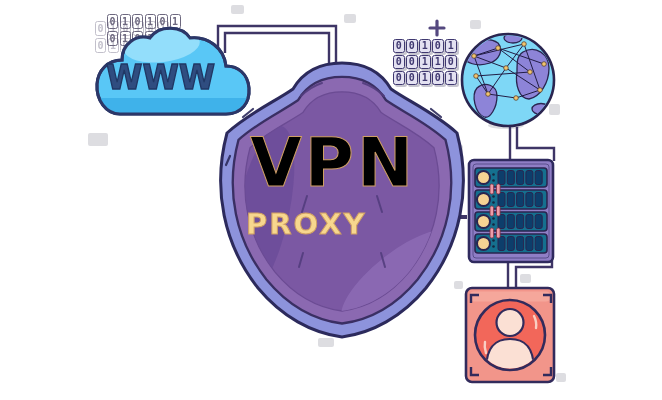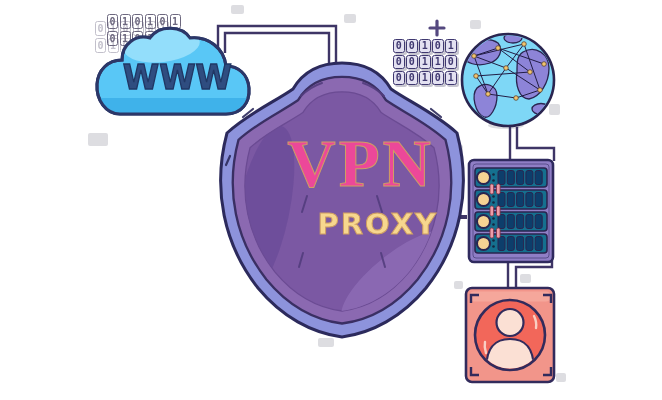--- a/index.html
+++ b/index.html
@@ -21,30 +21,30 @@
     font-family:"DejaVu Sans Mono","Liberation Mono",monospace;
     font-weight:bold;font-size:10px;line-height:1;
   }
   .bin-topleft{left:107px;top:14px;color:#6d687f;}
   .bin-topleft-echo{left:95px;top:21px;color:#aeabba;opacity:.75;}
   .bin-middle{left:393px;top:39px;color:#3f3870;}
   .bin-middle .bin-cell{background:rgba(155,148,205,.28);box-shadow:2px 2px 0 rgba(130,128,150,.45);height:12px;width:9.5px;}
 
   .art{position:absolute;left:0;top:0;z-index:2;}
 
-  .overlay-text{position:absolute;z-index:3;text-align:right;line-height:1;pointer-events:none;}
+  .overlay-text{position:absolute;z-index:3;text-align:left;line-height:1;pointer-events:none;}
   .www-label{
     left:106px;top:61px;width:126px;
     font-size:33px;font-weight:bold;letter-spacing:0px;
     color:#2f4d80;-webkit-text-stroke:1.3px #203764;
   }
   .vpn-label{
     left:250px;top:130px;width:184px;
     font-size:67px;font-weight:bold;letter-spacing:3px;
-    color:#ec4899;font-family:Liberation Serif, serif;-webkit-text-stroke:1px #cf9f63;
+    color:#000000;-webkit-text-stroke:1px #cf9f63;
   }
   .proxy-label{
     left:246px;top:210px;width:192px;
     font-size:29px;font-weight:bold;letter-spacing:2px;
     color:#f7d78e;-webkit-text-stroke:1px #cf9f63;
   }
 </style>
 </head>
 <body>
 

